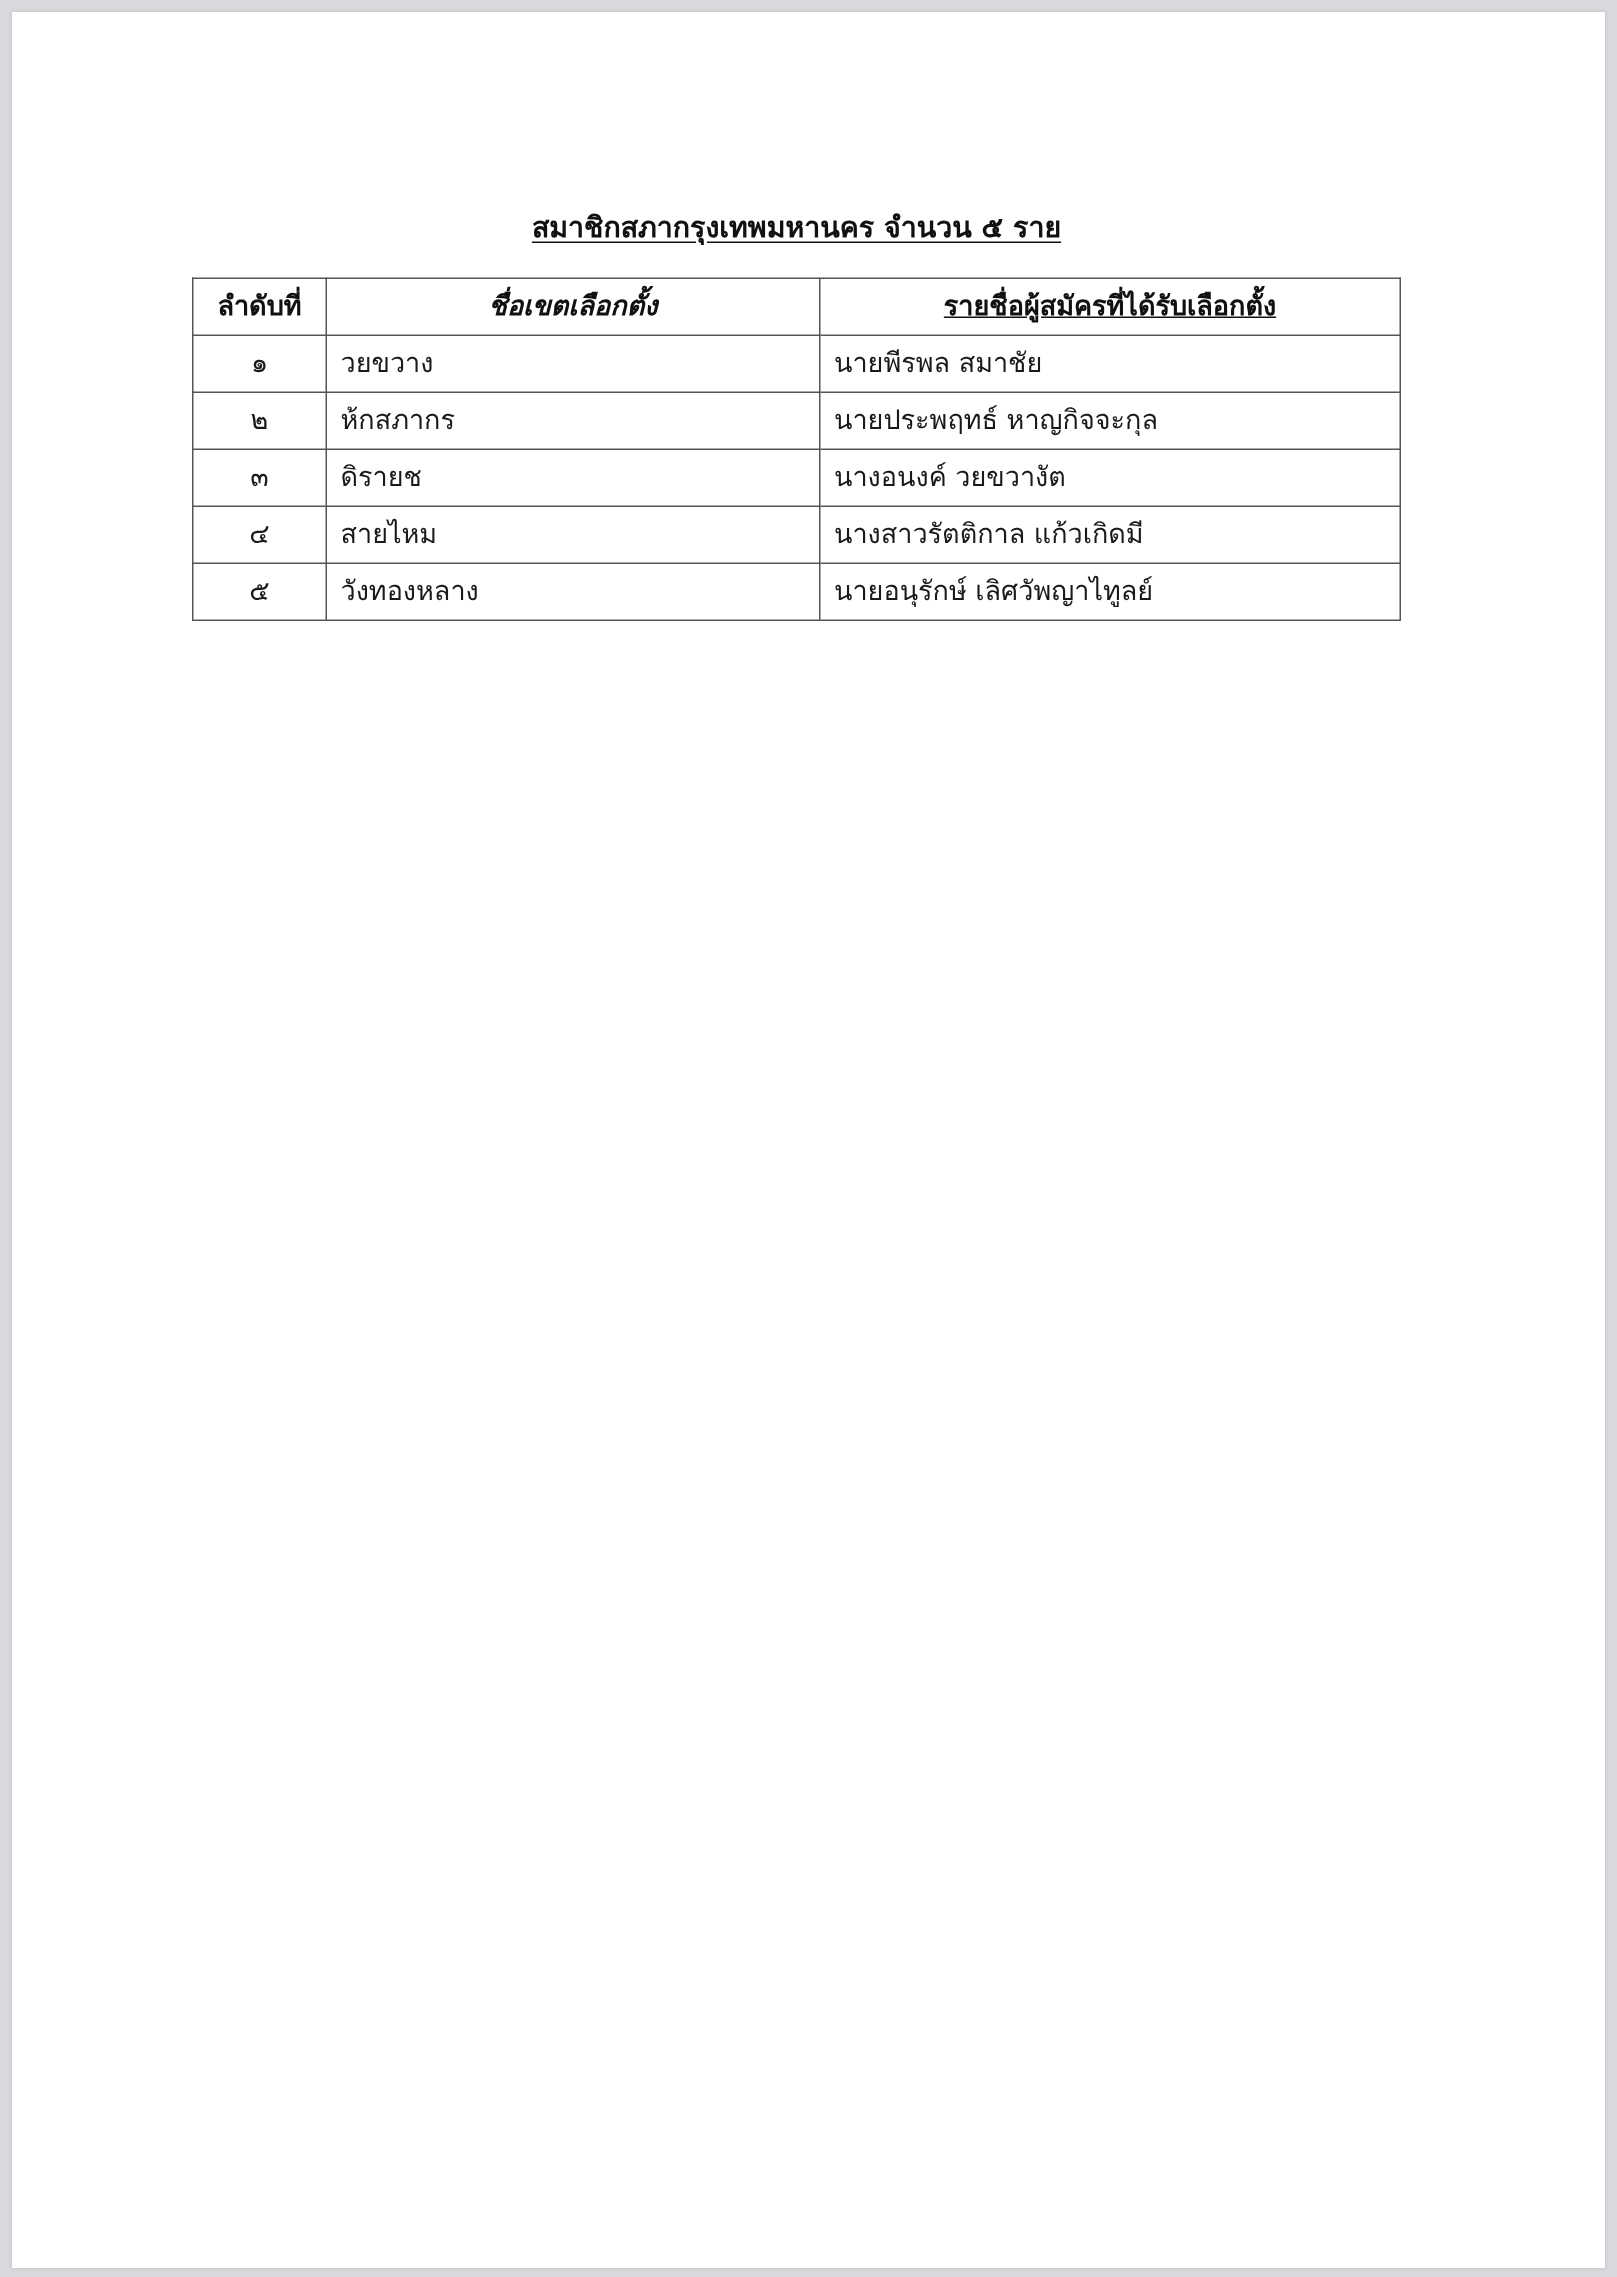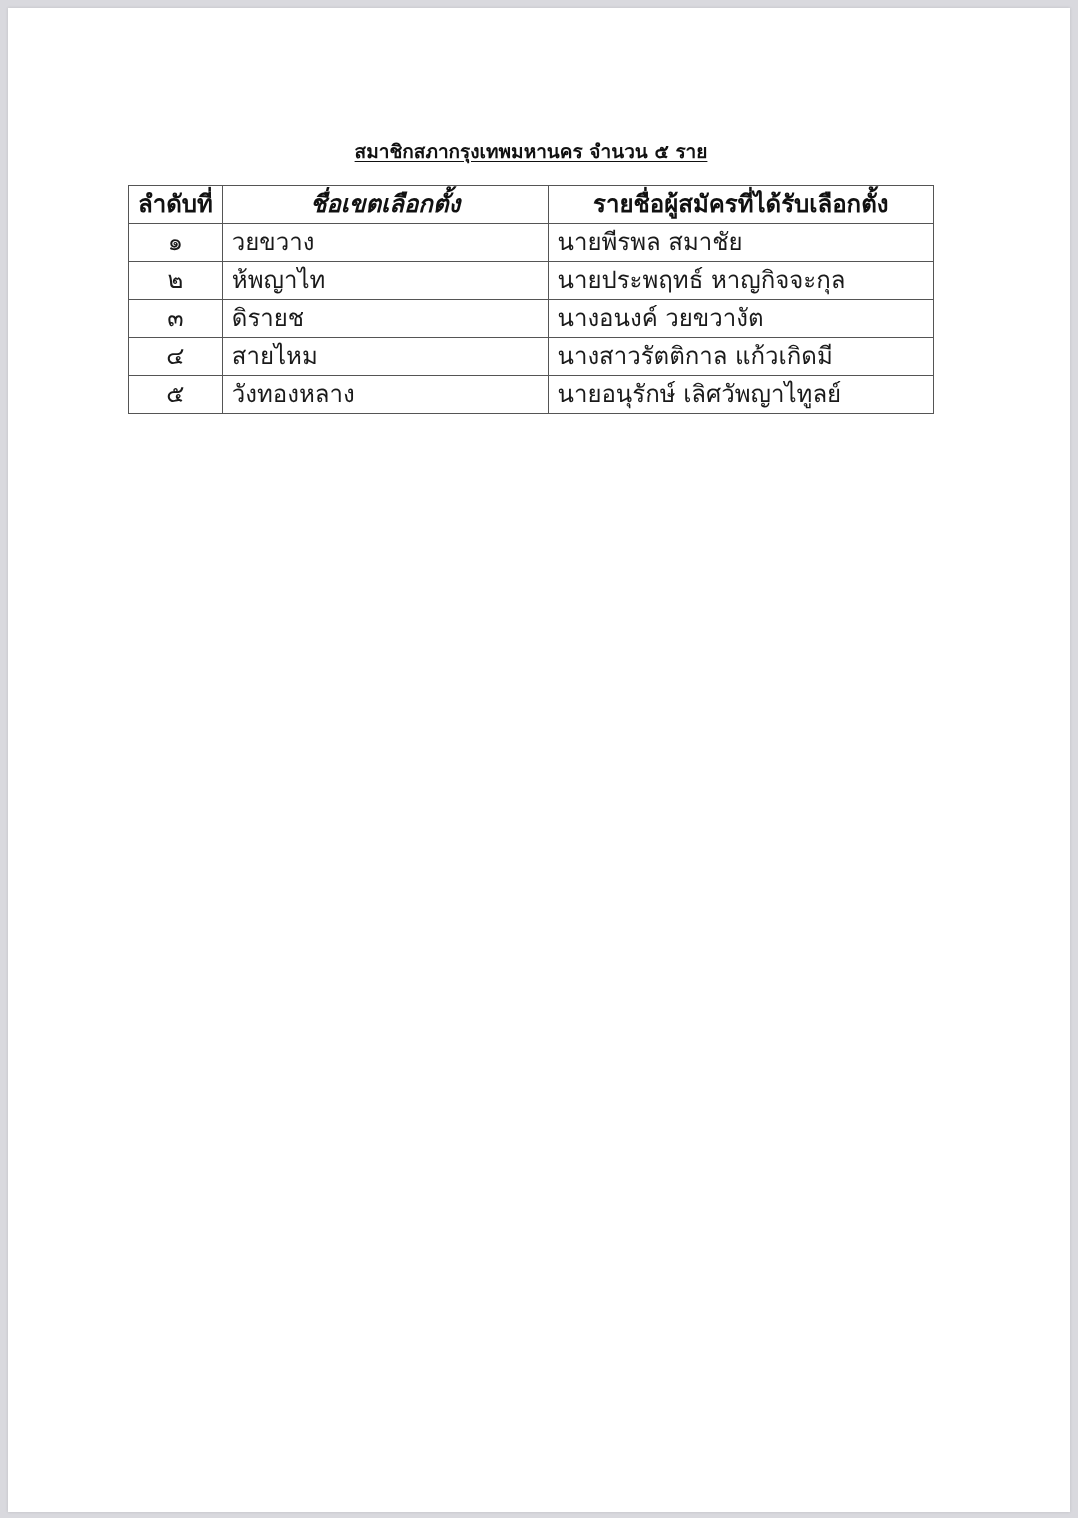--- a/index.html
+++ b/index.html
@@ -35,38 +35,38 @@
     text-decoration: underline;
     text-underline-offset: 3px;
     margin-left: -8px;
   }
   table.results {
     position: absolute;
     left: 128px;
     top: 185px;
     width: 806px;
     border-collapse: collapse;
-    font-size: 24px;
+    font-size: 18px;
     color: #1a1a1a;
   }
   table.results th, table.results td {
     border: 1.5px solid #555;
     height: 37px;
     padding: 0 9px;
     line-height: 37px;
     white-space: nowrap;
   }
   table.results th {
     font-weight: bold;
     text-align: center;
     color: #111;
   }
   .col-no { width: 70px; text-align: center; }
   .col-district { width: 310px; font-style: italic; }
-  .col-name { width: 368px; }
+  .col-name { width: 368px; text-decoration: underline; }
   td.num { text-align: center; }
 </style>
 </head>
 <body>
 
 <div class="page"></div>
 
 <div class="title">สมาชิกสภากรุงเทพมหานคร จำนวน ๕ ราย</div>
 
 <table class="results">
@@ -78,21 +78,21 @@
     </tr>
   </thead>
   <tbody>
     <tr>
       <td class="num">๑</td>
       <td>วยขวาง</td>
       <td>นายพีรพล  สมาชัย</td>
     </tr>
     <tr>
       <td class="num">๒</td>
-      <td>ห้พญาไท</td>
+      <td>ห้กสภากร</td>
       <td>นายประพฤทธ์  หาญกิจจะกุล</td>
     </tr>
     <tr>
       <td class="num">๓</td>
       <td>ดิรายช</td>
       <td>นางอนงค์  วยขวางัต</td>
     </tr>
     <tr>
       <td class="num">๔</td>
       <td>สายไหม</td>

